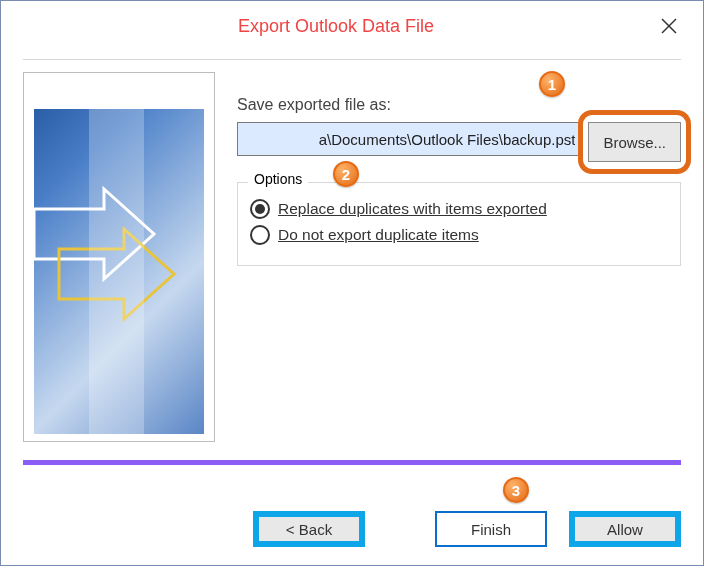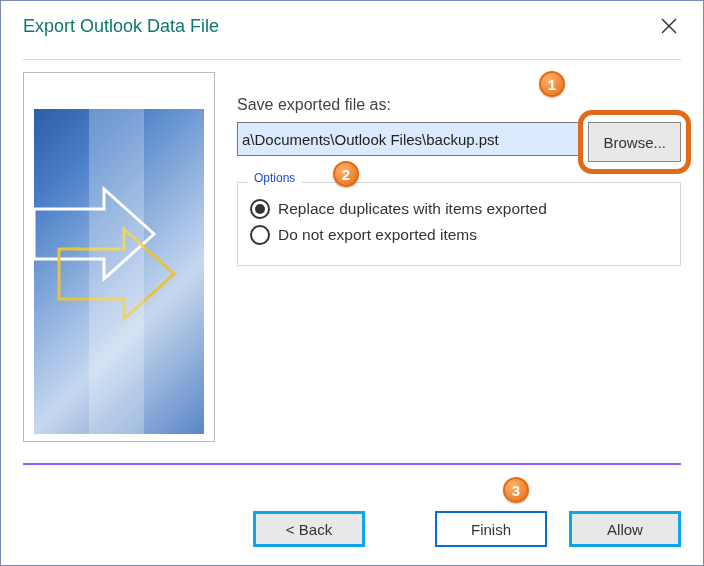--- a/index.html
+++ b/index.html
@@ -19,36 +19,37 @@
   }
   .titlebar {
     height: 50px;
     display: flex;
     align-items: center;
     padding: 0 14px 0 22px;
   }
   .titlebar .title {
     flex: 1;
     font-size: 18px;
-    color: #0f766e;
+    color: #ef4444;
+    text-align: center;
   }
   .titlebar .close {
     width: 40px;
     height: 40px;
     display: flex;
     align-items: center;
     justify-content: center;
     cursor: pointer;
   }
   .titlebar .close svg { width: 16px; height: 16px; }
   .body {
     position: absolute;
     left: 22px; right: 22px; top: 58px; bottom: 100px;
     border-top: 1px solid #d8d8d8;
-    border-bottom: 2px solid #8b5cf6;
+    border-bottom: 5px solid #8b5cf6;
     display: flex;
     padding-top: 12px;
   }
   .sidebar-image {
     width: 192px;
     height: 370px;
     border: 1px solid #bcbcbc;
     margin-right: 22px;
     position: relative;
     overflow: hidden;
@@ -78,20 +79,21 @@
   .path-input {
     flex: 1;
     height: 34px;
     border: 1px solid #7a7a7a;
     background: #fff;
     padding: 0 4px;
     font-family: inherit;
     font-size: 15px;
     color: #222;
     outline: none;
+    text-align: right;
   }
   .path-input::selection { background: #cfe4ff; }
   .browse-wrap {
     position: relative;
     margin-left: 8px;
   }
   .browse-btn {
     height: 40px;
     padding: 0 14px;
     border: 1px solid #8a8a8a;
@@ -116,31 +118,32 @@
     border: 1px solid #d8d8d8;
     padding: 10px 12px 14px 12px;
     position: relative;
   }
   .options-legend {
     position: absolute;
     top: -12px;
     left: 10px;
     background: #fff;
     padding: 0 6px;
-    font-size: 12px;
-    color: #1d4ed8;
+    font-size: 14px;
+    color: #000000;
     display: flex;
     align-items: center;
     gap: 6px;
   }
   .radio-row {
     display: flex;
     align-items: center;
     gap: 8px;
     margin: 6px 0;
+    text-decoration: underline;
   }
   .radio {
     width: 20px; height: 20px;
     border: 2px solid #333;
     border-radius: 50%;
     display: inline-flex;
     align-items: center; justify-content: center;
     cursor: pointer;
     flex: 0 0 auto;
   }
@@ -153,21 +156,21 @@
     left: 22px; right: 22px; bottom: 18px;
     height: 60px;
     display: flex;
     justify-content: flex-end;
     align-items: flex-end;
     gap: 22px;
   }
   .btn {
     height: 36px;
     min-width: 112px;
-    border: 3px solid #0ea5e9;
+    border: 6px solid #0ea5e9;
     background: #e8e8e8;
     font-family: inherit;
     font-size: 15px;
     color: #333;
     cursor: pointer;
   }
   .btn.primary {
     border: 2px solid #0a6ecf;
     background: #fff;
     margin-left: 48px;
@@ -238,21 +241,21 @@
         </div>
 
         <div class="radio-row">
           <span class="radio">
               <span class="dot"></span>
             </span>
           <span class="radio-label">Replace duplicates with items exported</span>
         </div>
         <div class="radio-row">
           <span class="radio"></span>
-          <span class="radio-label">Do not export exported items</span>
+          <span class="radio-label">Do not export duplicate items</span>
         </div>
       </div>
 
     </div>
   </div>
 
   <div class="footer">
     <button class="btn">&lt;  Back</button>
     <button class="btn primary">Finish</button>
     <button class="btn">Allow</button>

